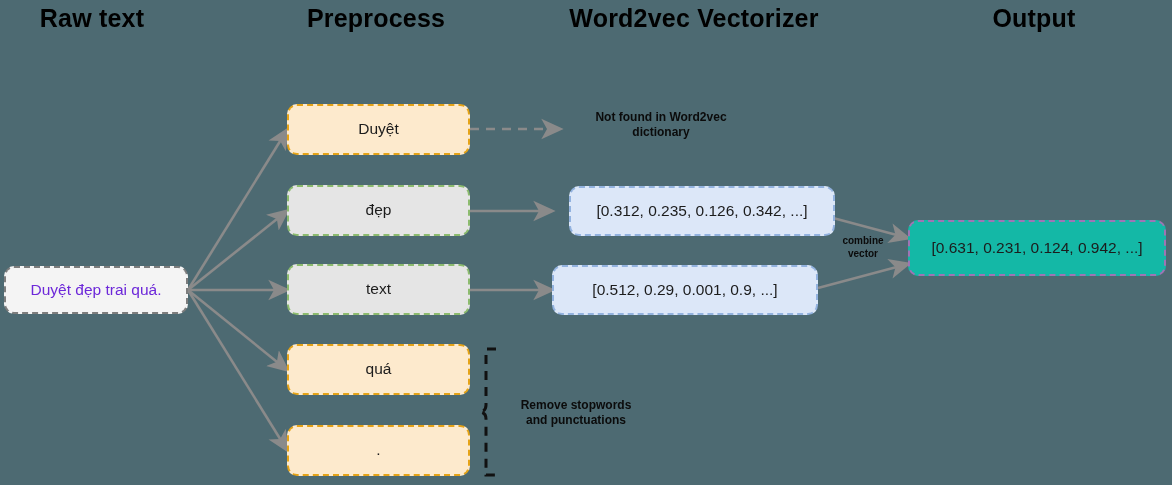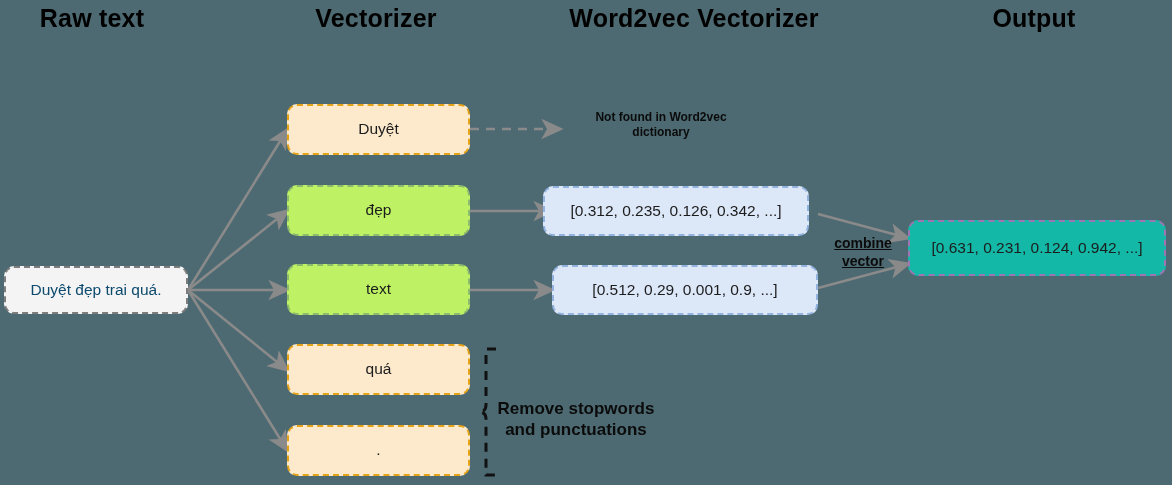--- a/index.html
+++ b/index.html
@@ -49,28 +49,28 @@
     font-size: 15.5px;
     color: #1c1c1c;
     text-align: center;
     line-height: 1.2;
     white-space: nowrap;
   }
 
   .node-raw {
     background: #f4f4f4;
     border: 2.5px dashed #7d7d7d;
-    color: #0c4a6e;
+    color: #6d28d9;
   }
   .node-orange {
     background: #fdeacd;
     border: 2.5px dashed #e5a317;
   }
   .node-green {
-    background: #bef264;
+    background: #e5e5e5;
     border: 2.5px dashed #8cbb6e;
   }
   .node-blue {
     background: #dce7f8;
     border: 2.5px dashed #92b2df;
   }
   .node-pink {
     background: #14b8a6;
     border: 2.5px dashed #9f74b5;
   }
@@ -78,22 +78,22 @@
   .annot {
     position: absolute;
     color: #0b0b0b;
     font-weight: bold;
     text-align: center;
     line-height: 1.25;
     white-space: pre-line;
     transform: translateX(-50%);
   }
   .annot-sm { font-size: 12px; margin-left: 8px; }
-  .annot-xs { font-size: 14px; text-decoration: underline; }
-  .annot-md { font-size: 17px; text-align: center; }
+  .annot-xs { font-size: 10px; }
+  .annot-md { font-size: 12px; text-align: center; }
 </style>
 </head>
 <body>
 
 <div id="stage">
 
   <svg id="edges" viewBox="0 0 1172 485">
     <defs>
       <marker id="ah" markerWidth="9" markerHeight="9" refX="7.2" refY="4.5" orient="auto">
         <path d="M0,0.6 L8.6,4.5 L0,8.4 L2.2,4.5 Z" fill="#8a8a8a"></path>
@@ -117,33 +117,33 @@
 
     <g stroke="#8a8a8a" stroke-width="2.6" fill="none" marker-end="url(#ah)">
       <path d="M818,214 L908,238"></path>
       <path d="M818,288 L908,264"></path>
     </g>
 
     <path d="M496,349 L486,349 L486,405 Q486,412 479,412 Q486,412 486,419 L486,475 L496,475" stroke="#111" stroke-width="3" fill="none" stroke-dasharray="9 7"></path>
   </svg>
 
   <div class="col-title" style="left:92px;  top:4px;">Raw text</div>
-  <div class="col-title" style="left:376px; top:4px;">Vectorizer</div>
+  <div class="col-title" style="left:376px; top:4px;">Preprocess</div>
   <div class="col-title" style="left:694px; top:4px;">Word2vec Vectorizer</div>
   <div class="col-title" style="left:1034px;top:4px;">Output</div>
 
   <div class="node node-raw" style="left:4px; top:266px; width:184px; height:48px;">Duyệt đẹp trai quá.</div>
 
   <div class="node node-orange" style="left:287px; top:104px; width:183px; height:51px;">Duyệt</div>
   <div class="node node-green" style="left:287px; top:185px; width:183px; height:51px;">đẹp</div>
   <div class="node node-green" style="left:287px; top:264px; width:183px; height:51px;">text</div>
   <div class="node node-orange" style="left:287px; top:344px; width:183px; height:51px;">quá</div>
   <div class="node node-orange" style="left:287px; top:425px; width:183px; height:51px;">.</div>
 
-  <div class="node node-blue" style="left:543px; top:186px; width:266px; height:50px;">[0.312, 0.235, 0.126, 0.342, ...]</div>
+  <div class="node node-blue" style="left:569px; top:186px; width:266px; height:50px;">[0.312, 0.235, 0.126, 0.342, ...]</div>
   <div class="node node-blue" style="left:552px; top:265px; width:266px; height:50px;">[0.512, 0.29, 0.001, 0.9, ...]</div>
 
   <div class="node node-pink" style="left:908px; top:220px; width:258px; height:56px;">[0.631, 0.231, 0.124, 0.942, ...]</div>
 
   <div class="annot annot-sm" style="left:653px; top:110px;">Not found in Word2vec
 dictionary</div>
 
   <div class="annot annot-xs" style="left:863px; top:235px;">combine
 vector</div>
 

